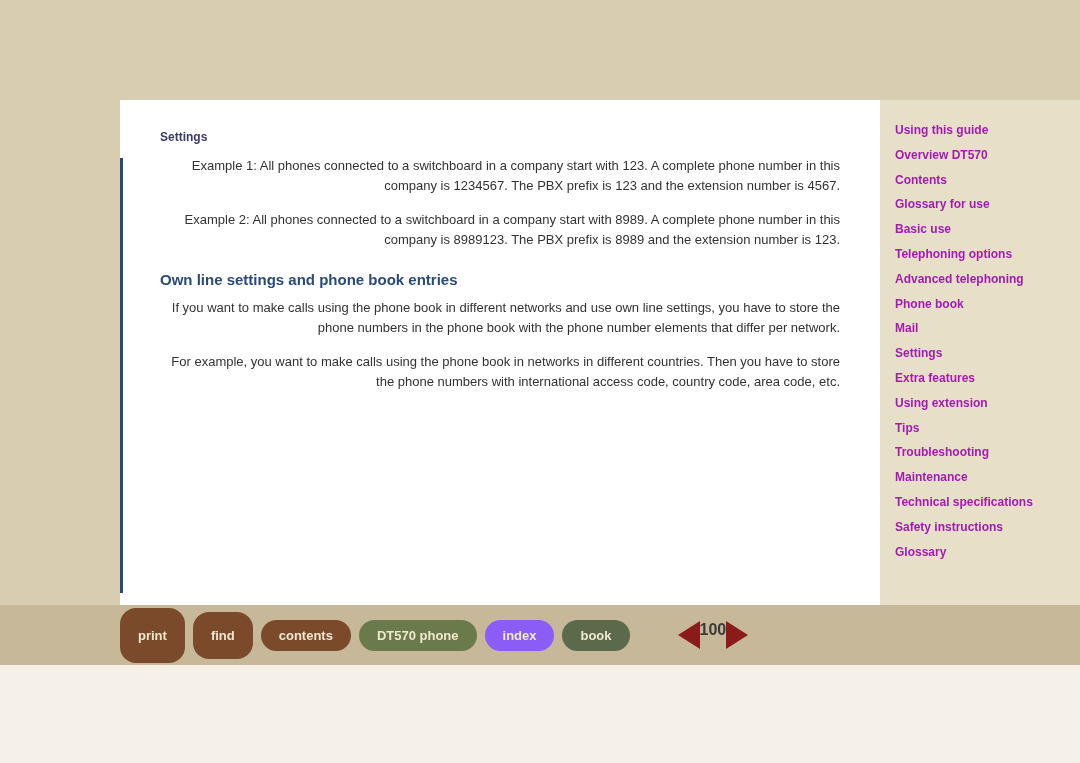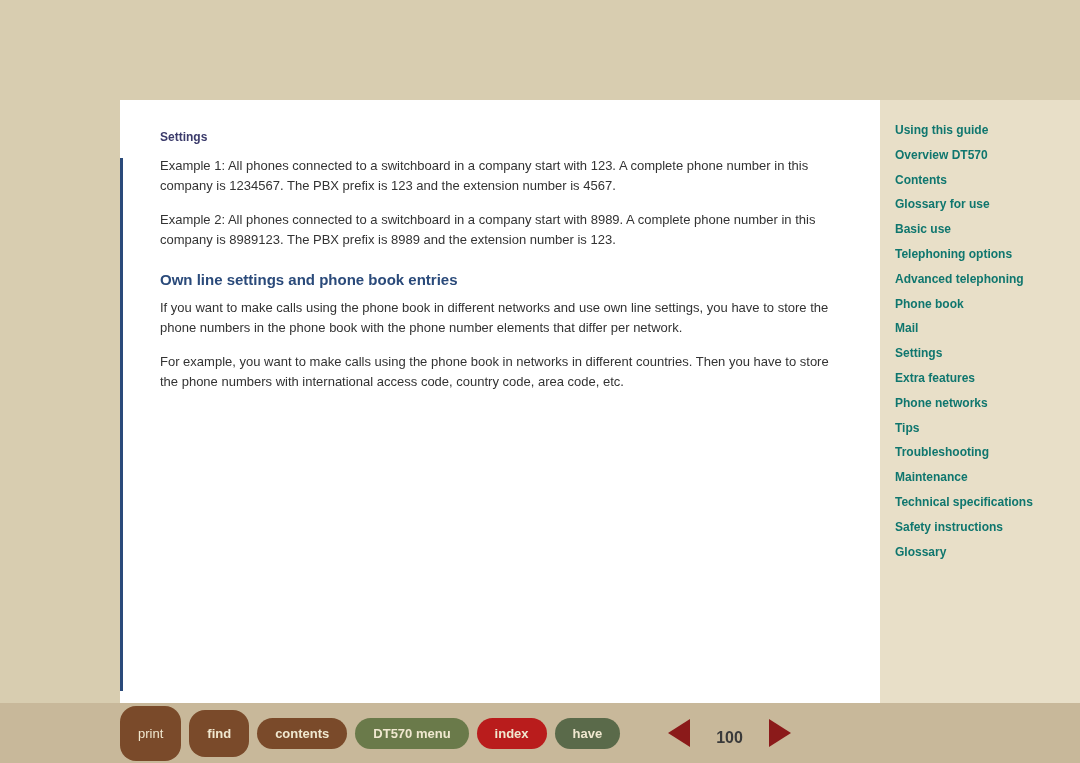--- a/index.html
+++ b/index.html
@@ -31,36 +31,37 @@
       color: #2a4a7a;
       margin-bottom: 10px;
       margin-top: 20px;
     }
 
     .content-text {
       font-size: 13px;
       color: #333;
       line-height: 1.55;
       margin-bottom: 14px;
+      text-align: right;
     }
 
     
     .sidebar {
       width: 200px;
       background: #e8dfc8;
       padding: 20px 15px;
       display: flex;
       flex-direction: column;
       gap: 4px;
     }
 
     .sidebar-item {
       font-size: 12px;
       font-weight: bold;
-      color: #0f766e;
+      color: #a21caf;
       cursor: pointer;
       padding: 2px 0;
       line-height: 1.4;
     }
 
     .toolbar-btn {
       background: #7a4a2a;
       color: #f0e8d0;
       border: none;
       border-radius: 16px;
@@ -107,21 +108,21 @@
       position: absolute;
       left: 0;
       top: 58px;
       width: 3px;
       height: calc(100% - 70px);
       background: #2a4a7a;
     }
 
     .full-layout {
       width: 1080px;
-      height: 763px;
+      height: 665px;
       display: flex;
       flex-direction: column;
       background: #d8cdb0;
     }
 
     .top-spacer {
       height: 100px;
       background: #d8cdb0;
     }
 
@@ -167,41 +168,41 @@
       <div class="sidebar-item">Overview DT570</div>
       <div class="sidebar-item">Contents</div>
       <div class="sidebar-item">Glossary for use</div>
       <div class="sidebar-item">Basic use</div>
       <div class="sidebar-item">Telephoning options</div>
       <div class="sidebar-item">Advanced telephoning</div>
       <div class="sidebar-item">Phone book</div>
       <div class="sidebar-item">Mail</div>
       <div class="sidebar-item">Settings</div>
       <div class="sidebar-item">Extra features</div>
-      <div class="sidebar-item">Phone networks</div>
+      <div class="sidebar-item">Using extension</div>
       <div class="sidebar-item">Tips</div>
       <div class="sidebar-item">Troubleshooting</div>
       <div class="sidebar-item">Maintenance</div>
       <div class="sidebar-item">Technical specifications</div>
       <div class="sidebar-item">Safety instructions</div>
       <div class="sidebar-item">Glossary</div>
     </div>
 
   </div>
 
   <div style="height:60px; background:#c8b89a; display:flex; align-items:center; padding-left:120px;">
 
-    <button class="toolbar-btn" style="background:#7a4a2a; color:#f0e8d0; border:none; border-radius:16px; padding:20px 18px; font-size:13px; font-weight:normal; cursor:pointer; margin-right:8px;">print</button>
+    <button class="toolbar-btn" style="background:#7a4a2a; color:#f0e8d0; border:none; border-radius:16px; padding:20px 18px; font-size:13px; font-weight:bold; cursor:pointer; margin-right:8px;">print</button>
     <button class="toolbar-btn" style="background:#7a4a2a; color:#f0e8d0; border:none; border-radius:16px; padding:16px 18px; font-size:13px; font-weight:bold; cursor:pointer; margin-right:8px;">find</button>
     <button class="toolbar-btn" style="background:#7a4a2a; color:#f0e8d0; border:none; border-radius:16px; padding:8px 18px; font-size:13px; font-weight:bold; cursor:pointer; margin-right:8px;">contents</button>
-    <button class="toolbar-btn" style="background:#6a7a4a; color:#f0e8d0; border:none; border-radius:16px; padding:8px 18px; font-size:13px; font-weight:bold; cursor:pointer; margin-right:8px;">DT570 menu</button>
-    <button class="toolbar-btn" style="background:#b91c1c; color:#f0e8d0; border:none; border-radius:16px; padding:8px 18px; font-size:13px; font-weight:bold; cursor:pointer; margin-right:8px;">index</button>
-    <button class="toolbar-btn" style="background:#5a6a4a; color:#f0e8d0; border:none; border-radius:16px; padding:8px 18px; font-size:13px; font-weight:bold; cursor:pointer; margin-right:8px;">have</button>
-
-    <div style="display:flex; align-items:flex-end; margin-left:40px; gap:26px;">
+    <button class="toolbar-btn" style="background:#6a7a4a; color:#f0e8d0; border:none; border-radius:16px; padding:8px 18px; font-size:13px; font-weight:bold; cursor:pointer; margin-right:8px;">DT570 phone</button>
+    <button class="toolbar-btn" style="background:#8b5cf6; color:#f0e8d0; border:none; border-radius:16px; padding:8px 18px; font-size:13px; font-weight:bold; cursor:pointer; margin-right:8px;">index</button>
+    <button class="toolbar-btn" style="background:#5a6a4a; color:#f0e8d0; border:none; border-radius:16px; padding:8px 18px; font-size:13px; font-weight:bold; cursor:pointer; margin-right:8px;">book</button>
+
+    <div style="display:flex; align-items:flex-start; margin-left:40px; gap:0;">
       <span class="arrow-left" style="display:inline-block; width:0; height:0; border-top:14px solid transparent; border-bottom:14px solid transparent; border-right:22px solid #8b1a1a; cursor:pointer;"></span>
       <span class="page-number" style="font-size:16px; font-weight:bold; color:#3a3a3a;">100</span>
       <span class="arrow-right" style="display:inline-block; width:0; height:0; border-top:14px solid transparent; border-bottom:14px solid transparent; border-left:22px solid #8b1a1a; cursor:pointer;"></span>
     </div>
 
   </div>
 
 </div>
 
 </body></html>

